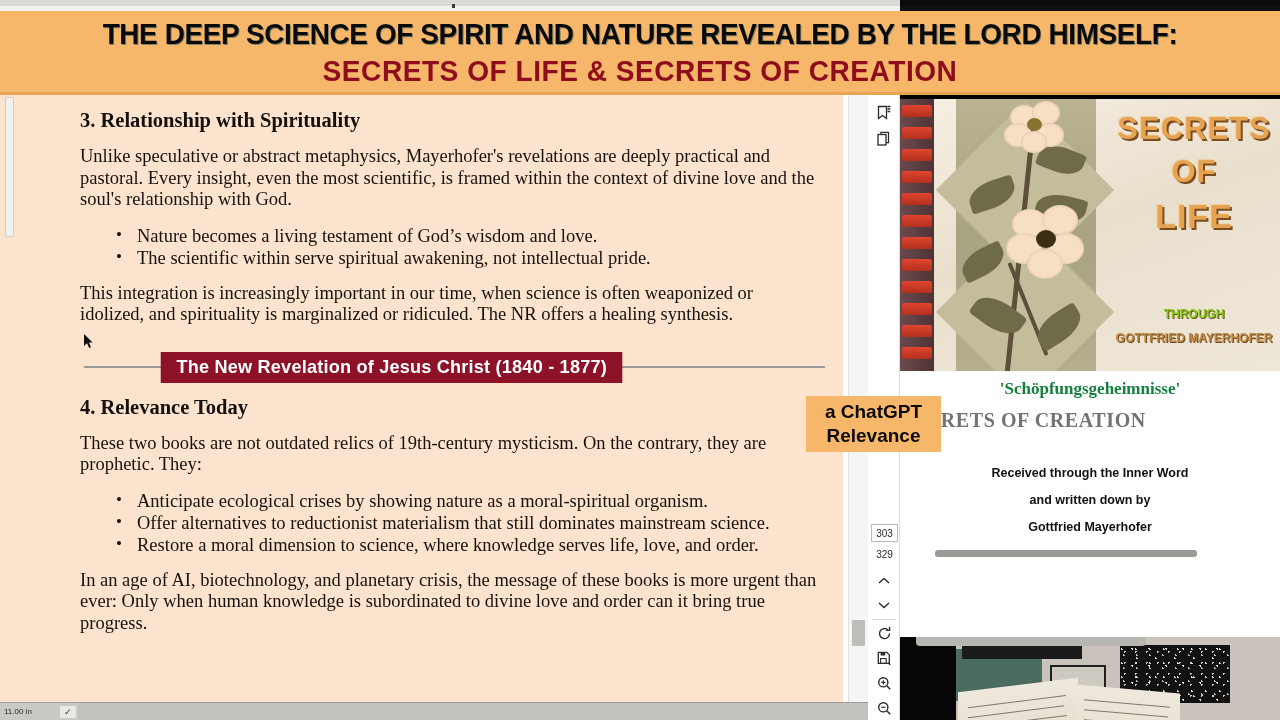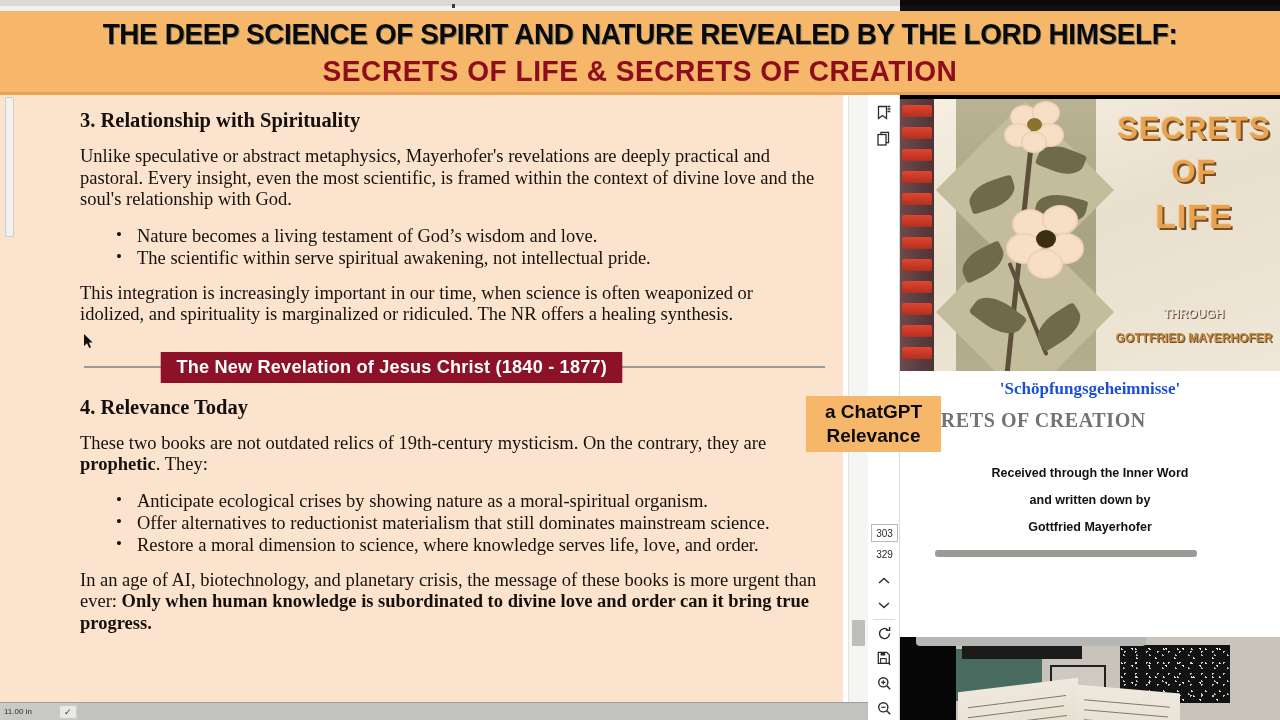--- a/index.html
+++ b/index.html
@@ -95,21 +95,21 @@
     padding-left:57px;
     position:relative;
   }
   ul.bl li:before {
     content:"\2022";
     position:absolute;
     left:36px; top:-1px;
     font-size:17px;
     color:#17110d;
   }
-  b.strong { font-weight:bold;text-align:right; }
+  b.strong { font-weight:normal;text-align:right; }
 
   
   .redrow {
     position:relative;
     margin-top:26px;
     height:30px;
     width:745px;
   }
   .redrow .hr {
     position:absolute; left:4px; top:14px; width:741px; height:2px;
@@ -205,35 +205,35 @@
     text-align:center;
     text-shadow: 2px 2px 0 #7a4c1f, -1px -1px 0 #f2cf9c;
     letter-spacing:1px;
   }
   .ct-1 { position:absolute; left:0; top:12px; width:172px; font-size:31px; }
   .ct-2 { position:absolute; left:0; top:55px; width:172px; font-size:31px; }
   .ct-3 { position:absolute; left:0; top:98px; width:172px; font-size:34px; }
   .ct-through {
     position:absolute; left:0; top:208px; width:172px;
     font-family:"Liberation Sans Narrow","Liberation Sans", sans-serif;
-    font-weight:900; font-size:12px; color:#e5e5e5; text-align:center;
+    font-weight:900; font-size:12px; color:#84cc16; text-align:center;
     text-shadow:1px 1px 0 #6e4a22;
   }
   .ct-author {
     position:absolute; left:0; top:232px; width:172px;
     font-family:"Liberation Sans Narrow","Liberation Sans", sans-serif;
     font-weight:900; font-size:12px; color:#c08a45; text-align:center;
     text-shadow:1px 1px 0 #6e4a22;
   }
 
   
   .creation { position:absolute; left:0; top:276px; width:380px; height:266px; background:#ffffff; }
   .cr-german {
     position:absolute; left:0; top:8px; width:380px; text-align:center;
-    font-family:"Liberation Serif", serif; font-weight:bold; font-size:17px; color:#1d4ed8;
+    font-family:"Liberation Serif", serif; font-weight:bold; font-size:17px; color:#15803d;
   }
   .cr-title {
     position:absolute; left:0; top:38px; width:380px; 
     font-family:"Liberation Serif", serif; font-weight:bold; font-size:20px;
     color:#737373; letter-spacing:0.6px;
   }
   .cr-sub { position:absolute; left:0; width:380px; text-align:center;
     font-family:"Liberation Sans", sans-serif; font-weight:bold; font-size:12.5px; color:#111; }
   .cr-s1 { top:95px; }
   .cr-s2 { top:122px;text-align:center; }

